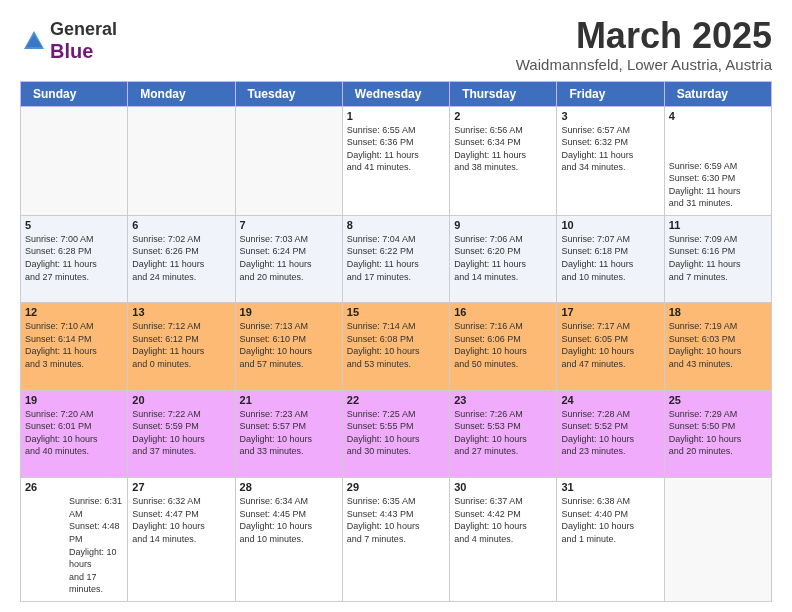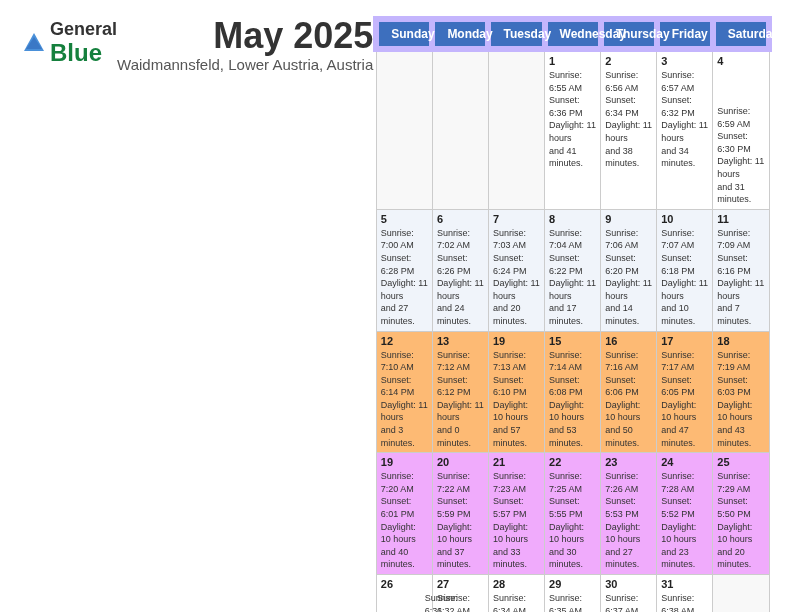--- a/index.html
+++ b/index.html
@@ -8,21 +8,21 @@
       height: 612px;
       font-family: Arial, sans-serif;
       background: #fff;
       overflow: hidden;
     }
     .page {
       width: 792px;
       height: 612px;
       padding: 16px 20px 10px 20px;
       display: flex;
-      flex-direction: row;
+      flex-direction: column;
     }
     .header {
       display: flex;
       align-items: flex-start;
       justify-content: space-between;
       margin-bottom: 8px;
     }
     .logo {
       display: flex;
       align-items: center;
@@ -32,23 +32,23 @@
       display: flex;
       flex-direction: column;
       line-height: 1.1;
     }
     .logo-general {
       font-size: 18px;
       font-weight: bold;
       color: #333;
     }
     .logo-blue {
-      font-size: 24px;
-      font-weight: bold;
-      color: #15803d;
+      font-size: 20px;
+      font-weight: bold;
+      color: #701a75;
     }
     .logo-icon {
       width: 28px;
       height: 28px;
       margin-right: 2px;
     }
     .title-block {
       text-align: right;
     }
     .month-title {
@@ -68,21 +68,21 @@
       width: 100%;
       table-layout: fixed;
     }
     .calendar th {
       background: #3d6fbe;
       color: #fff;
       font-size: 12px;
       font-weight: bold;
       padding: 5px 12px;
       text-align: left;
-      border: 6px solid #c4b5fd;
+      border: 1px solid #c4b5fd;
     }
     .calendar td {
       vertical-align: top;
       border: 1px solid #ccc;
       padding: 3px 4px;
       font-size: 9.5px;
       color: #333;
       height: 86px;
       width: 113px;
     }
@@ -111,21 +111,21 @@
       <svg class="logo-icon" viewBox="0 0 28 28">
         <polygon points="14,4 24,22 4,22" fill="#4a90d9"></polygon>
         <polygon points="14,8 22,20 6,20" fill="#2255aa" opacity="0.4"></polygon>
       </svg>
       <div class="logo-text">
         <span class="logo-general">General</span>
         <span class="logo-blue">Blue</span>
       </div>
     </div>
     <div class="title-block">
-      <div class="month-title">May 2025</div>
+      <div class="month-title">March 2025</div>
       <div class="location">Waidmannsfeld, Lower Austria, Austria</div>
     </div>
   </div>
 
   <table class="calendar">
     <thead>
       <tr>
       <th>Sunday</th>
           <th>Monday</th>
           <th>Tuesday</th>

